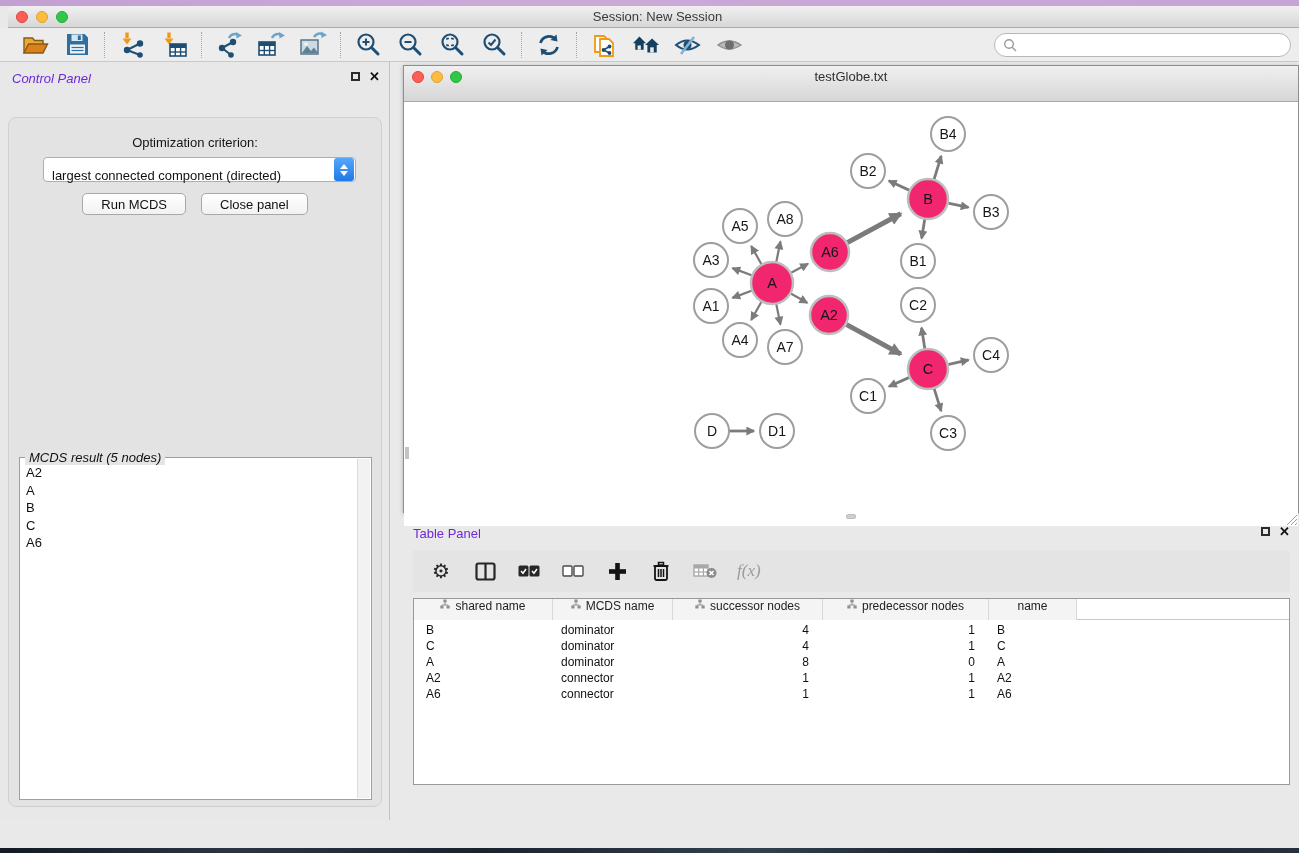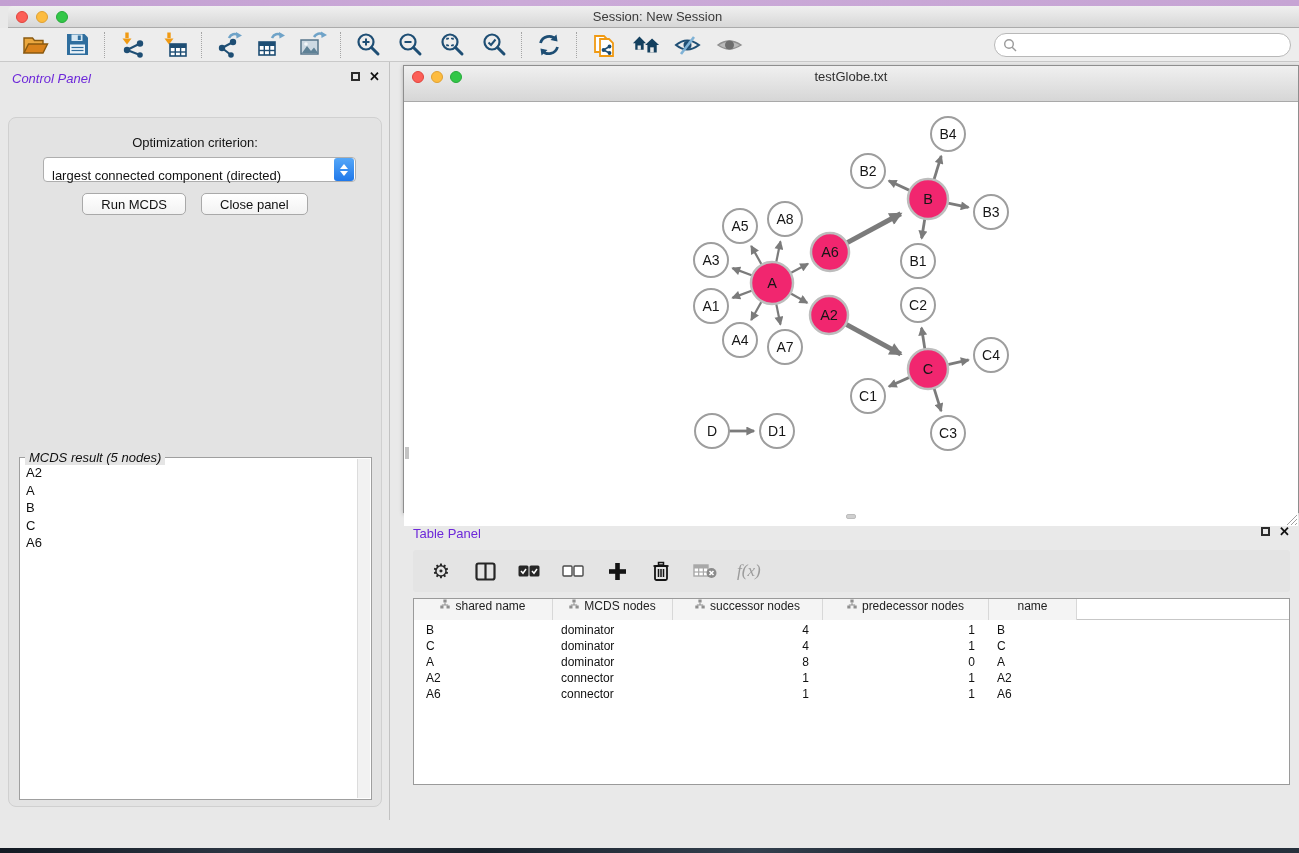--- a/index.html
+++ b/index.html
@@ -540,21 +540,21 @@
             <span>shared name</span>
           </div>
           <div class="dt-hcell" style="left: 139px; width: 120px;">
             <svg width="10" height="10" viewBox="0 0 10 10">
               <rect x="3.4" y="0.5" width="3.2" height="3" fill="#8f8f8f"></rect>
               <line x1="5" y1="3.5" x2="5" y2="6" stroke="#8f8f8f"></line>
               <line x1="1.8" y1="6" x2="8.2" y2="6" stroke="#8f8f8f"></line>
               <rect x="0.3" y="6.5" width="3.2" height="3" fill="#8f8f8f"></rect>
               <rect x="6.5" y="6.5" width="3.2" height="3" fill="#8f8f8f"></rect>
             </svg>
-            <span>MCDS nodes</span>
+            <span>MCDS name</span>
           </div>
           <div class="dt-hcell" style="left: 259px; width: 150px;">
             <svg width="10" height="10" viewBox="0 0 10 10">
               <rect x="3.4" y="0.5" width="3.2" height="3" fill="#8f8f8f"></rect>
               <line x1="5" y1="3.5" x2="5" y2="6" stroke="#8f8f8f"></line>
               <line x1="1.8" y1="6" x2="8.2" y2="6" stroke="#8f8f8f"></line>
               <rect x="0.3" y="6.5" width="3.2" height="3" fill="#8f8f8f"></rect>
               <rect x="6.5" y="6.5" width="3.2" height="3" fill="#8f8f8f"></rect>
             </svg>
             <span>successor nodes</span>

